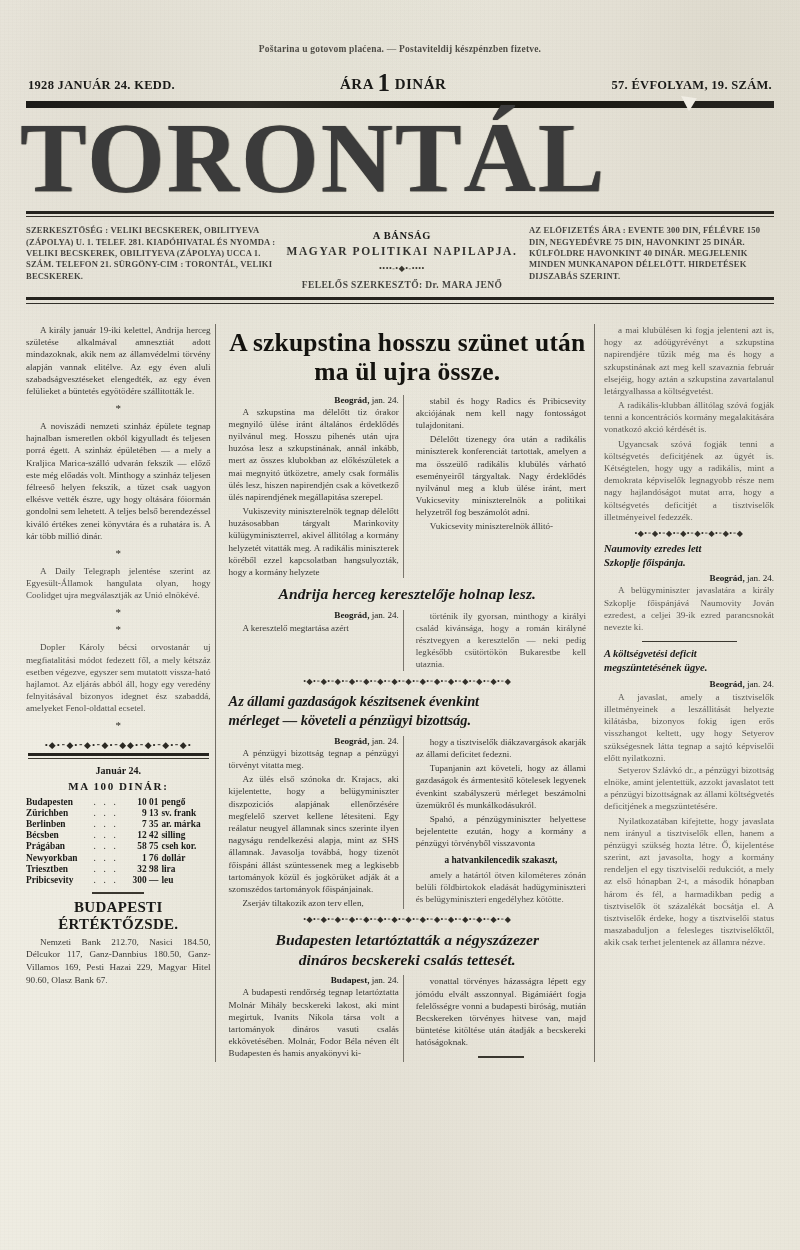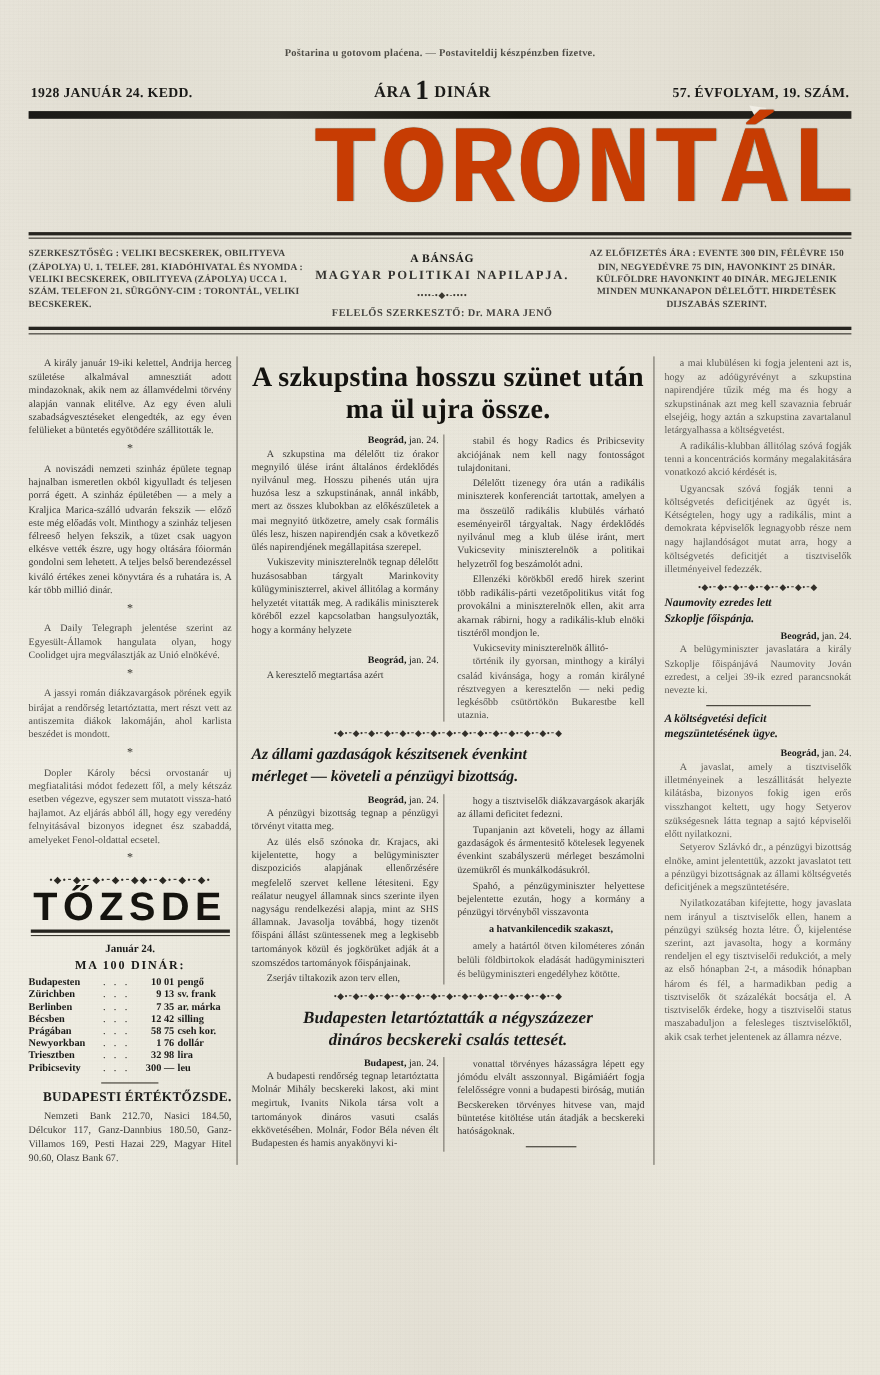--- a/index.html
+++ b/index.html
@@ -57,41 +57,41 @@
     position:relative;
   }
   .rule-thick:after{
     content:"";position:absolute;right:78px;top:-4px;
     border-left:10px solid transparent;border-right:6px solid transparent;
     border-top:14px solid #f0ede4;transform:rotate(8deg);
   }
 
   
   .masthead{
-    text-align:right;
-    font-family:Liberation Mono, monospace;
+    text-align:left;
+    font-family:Liberation Serif, serif;
     font-size:100px;line-height:.95;
     font-weight:bold;letter-spacing:2px;
     margin:2px 0 0 0;
-    color:#c2410c;
+    color:#404040;
     text-shadow:0 0 1px rgba(60,55,40,.65), 1px 0 0 rgba(40,38,30,.25);
     filter:contrast(1.08);
   }
   .rule-mid{height:3px;background:#26241f;margin:6px 6px 0 6px;}
   .rule-thin{height:1.3px;background:#35322b;margin:2px 6px 0 6px;}
 
   
   .imprint{
     display:flex;margin-top:8px;padding:0 6px;gap:0;
     align-items:flex-start;
   }
   .imp-col{font-size:8.6px;line-height:1.32;letter-spacing:.15px;}
   .imp-l{width:255px;font-weight:bold;}
   .imp-c{width:248px;text-align:center;padding-top:4px;}
-  .imp-r{width:247px;font-weight:bold;text-align:center;padding-left:4px;}
+  .imp-r{width:247px;font-weight:bold;text-align:left;padding-left:4px;}
   .imp-c .l1{font-size:10.5px;font-weight:bold;letter-spacing:.6px;}
   .imp-c .l2{font-size:11.5px;font-weight:bold;letter-spacing:1.6px;margin-top:1px;}
   .imp-c .orn{font-size:8px;letter-spacing:.5px;margin:5px 0 4px;color:#3a372f;}
   .imp-c .l3{font-size:9.5px;font-weight:bold;letter-spacing:.4px;}
 
   .rule-thick2{height:3px;background:#26241f;margin:6px 6px 0 6px;}
   .rule-thin2{height:1.2px;background:#33302a;margin:2.5px 6px 0 6px;}
 
   
   .cols{display:flex;margin-top:20px;padding:0 6px;}
@@ -155,21 +155,21 @@
   .tozsde-rule{height:2.6px;background:#26241f;margin:3px 2px 0;}
   .tozsde-rule2{height:1px;background:#3a372f;margin:2px 2px 0;}
   .tz-date{text-align:center;font-size:10px;font-weight:bold;margin-top:6px;}
   .tz-sub{text-align:center;font-size:11px;font-weight:bold;letter-spacing:1.6px;margin:4px 0 4px;}
   table.fx{width:100%;border-collapse:collapse;font-size:9.4px;}
   table.fx td{padding:.6px 0;vertical-align:baseline;white-space:nowrap;}
   table.fx td.city{font-weight:bold;}
   table.fx td.dots{letter-spacing:2.6px;text-align:left;padding-left:3px;color:#2d2b25;}
   table.fx td.num{text-align:right;font-weight:bold;padding-right:3px;}
   table.fx td.cur{font-weight:bold;}
-  .bp-title{text-align:right;font-size:12px;font-weight:bold;letter-spacing:.3px;margin:4px 0 3px;}
+  .bp-title{text-align:center;font-size:15px;font-weight:bold;letter-spacing:.3px;margin:4px 0 3px;}
   p.bp{font-size:9.2px;line-height:1.38;text-align:justify;margin:0;text-indent:14px;}
 
   .endrule{height:1.2px;width:46px;background:#3a372f;margin:8px auto 4px;}
 
   
   .fade1{opacity:.88;}
   .fade2{opacity:.80;}
   .fade3{opacity:.72;}
 </style>
 </head>
@@ -222,27 +222,25 @@
 
     <div class="col colA">
       <div class="vsep"></div>
 
       <p class="t fade1">A király január 19-iki kelettel, Andrija herceg születése alkalmával amnesztiát adott mindazoknak, akik nem az államvédelmi törvény alapján vannak elitélve. Az egy éven aluli szabadságvesztéseket elengedték, az egy éven felülieket a büntetés egyötödére szállitották le.</p>
       <div class="star">*</div>
       <p class="t fade1">A noviszádi nemzeti szinház épülete tegnap hajnalban ismeretlen okból kigyulladt és teljesen porrá égett. A szinház épületében — a mely a Kraljica Marica-szálló udvarán fekszik — előző este még előadás volt. Minthogy a szinház teljesen félreeső helyen fekszik, a tüzet csak uagyon elkésve vették észre, ugy hogy oltására fóiormán gondolni sem lehetett. A teljes belső berendezéssel kiváló értékes zenei könyvtára és a ruhatára is. A kár több millió dinár.</p>
       <div class="star">*</div>
       <p class="t fade2">A Daily Telegraph jelentése szerint az Egyesült-Államok hangulata olyan, hogy Coolidget ujra megválasztják az Unió elnökévé.</p>
       <div class="star">*</div>
-      <p class="t fade2">A jassyi román diákzavargások pörének egyik birájat a rendőrség letartóztatta, mert részt vett az antiszemita diákok lakomáján, ahol karlista beszédet is mondott.</p>
       <div class="star">*</div>
       <p class="t fade2">Dopler Károly bécsi orvostanár uj megfiatalitási módot fedezett fől, a mely kétszáz esetben végezve, egyszer sem mutatott vissza-ható hajlamot. Az eljárás abból áll, hogy egy veredény felnyitásával bizonyos idegnet ész szabaddá, amelyeket Fenol-oldattal ecsetel.</p>
       <div class="star">*</div>
 
       <div class="tozsde-orn">•◆•⁃◆•⁃◆•⁃◆•⁃◆◆•⁃◆•⁃◆•⁃◆•</div>
-      <div class="tozsde">TŐZSDE</div>
       <div class="tozsde-rule"></div>
       <div class="tozsde-rule2"></div>
       <div class="tz-date">Január 24.</div>
       <div class="tz-sub">MA 100 DINÁR:</div>
 
       <table class="fx">
         <tbody id="fx-body">
               <tr>
                 <td class="city">Budapesten</td>
                 <td class="dots">. . .</td>
@@ -312,26 +310,26 @@
           </div>
           <p class="t fade1 multi">
                 <span style="display: block; text-indent: 14px; text-align: justify;">A szkupstina ma délelőtt tiz órakor megnyiló ülése iránt általános érdeklődés nyilvánul meg. Hosszu pihenés után ujra huzósa lesz a szkupstinának, annál inkább, mert az összes klubokban az előkészületek a mai megnyitó ütközetre, amely csak formális ülés lesz, hiszen napirendjén csak a következő ülés napirendjének megállapitása szerepel.</span>
                 <span style="display: block; text-indent: 14px; text-align: justify; margin-top: 2px;">Vukiszevity miniszterelnök tegnap délelőtt huzásosabban tárgyalt Marinkovity külügyminiszterrel, akivel állitólag a kormány helyzetét vitatták meg. A radikális miniszterek köréből ezzel kapcsolatban hangsulyozták, hogy a kormány helyzete</span>
               </p>
         </div>
         <div class="c right">
           <p class="t fade1 multi">
                 <span style="display: block; text-indent: 14px; text-align: justify;">stabil és hogy Radics és Pribicsevity akciójának nem kell nagy fontosságot tulajdonitani.</span>
                 <span style="display: block; text-indent: 14px; text-align: justify; margin-top: 2px;">Délelőtt tizenegy óra után a radikális miniszterek konferenciát tartottak, amelyen a ma összeülő radikális klubülés várható eseményeiről tárgyaltak. Nagy érdeklődés nyilvánul meg a klub ülése iránt, mert Vukicsevity miniszterelnök a politikai helyzetről fog beszámolót adni.</span>
-                <span style="display: block; text-indent: 14px; text-align: justify; margin-top: 2px;">Ellenzéki körökből eredő hirek szerint több radikális-párti vezetőpolitikus vitát fog provokálni a miniszterelnök ellen, akit arra akarnak rábirni, hogy a radikális-klub elnöki tisztéről mondjon le.</span>
                 <span style="display: block; text-indent: 14px; text-align: justify; margin-top: 2px;">Vukicsevity miniszterelnök állitó-</span>
               </p>
         </div>
       </div>
 
+      <div class="hl-it">Andrija herceg keresztelője holnap lesz.</div>
       <div class="two">
         <div class="c left">
           <div class="dateline">
             <span>Beográd,</span>
             <span class="lt">jan. 24.</span>
           </div>
           <p class="t fade1 multi">
                 <span style="display: block; text-indent: 14px; text-align: justify; margin-top: 2px;">A keresztelő megtartása azért</span>
               </p>
         </div>

